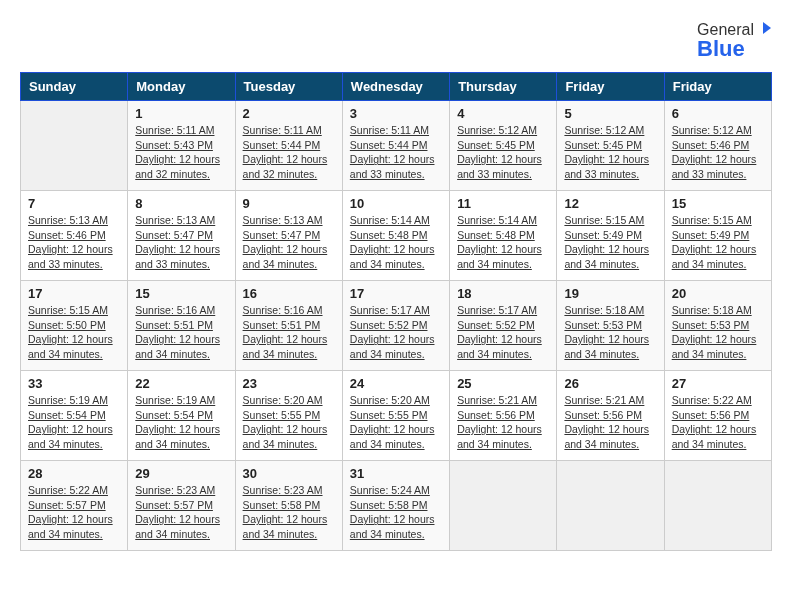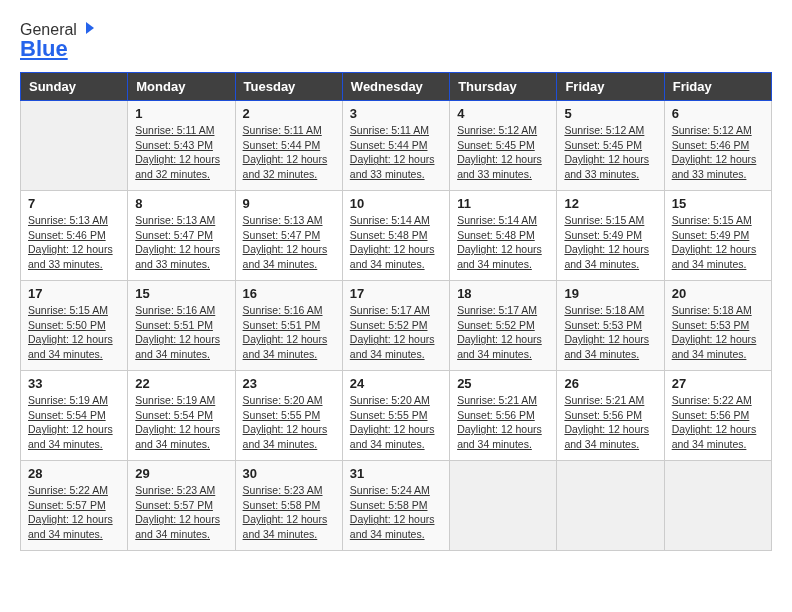--- a/index.html
+++ b/index.html
@@ -5,51 +5,51 @@
     * { box-sizing: border-box; margin: 0; padding: 0; }
     body {
       font-family: Arial, sans-serif;
       background: #fff;
       width: 792px;
       min-height: 612px;
       padding: 20px;
     }
     .header {
       display: flex;
-      justify-content: space-between;
+      justify-content: flex-end;
       align-items: flex-start;
       margin-bottom: 10px;
     }
     .logo {
       display: flex;
       flex-direction: column;
       align-items: flex-start;
     }
     .logo-general { color: #333; }
-    .logo-blue { color: #2563eb; text-decoration: underline; }
+    .logo-blue { color: #2563eb; }
     .title-block {
       text-align: right;
     }
     .title-block h1 {
       font-size: 32px;
       font-weight: bold;
       color: #222;
     }
     .title-block h2 {
       font-size: 16px;
       font-weight: normal;
       color: #444;
     }
     .calendar-table {
       width: 100%;
       border-collapse: collapse;
       border: 1px solid #ccc;
     }
     .calendar-table thead tr th {
-      background: #404040;
+      background: #0c4a6e;
       color: #fff;
       text-align: left;
       padding: 6px 8px;
       font-size: 13px;
       font-weight: bold;
       border: 1px solid #1d4ed8;
     }
     .calendar-table tbody tr td {
       vertical-align: top;
       padding: 5px 7px;

